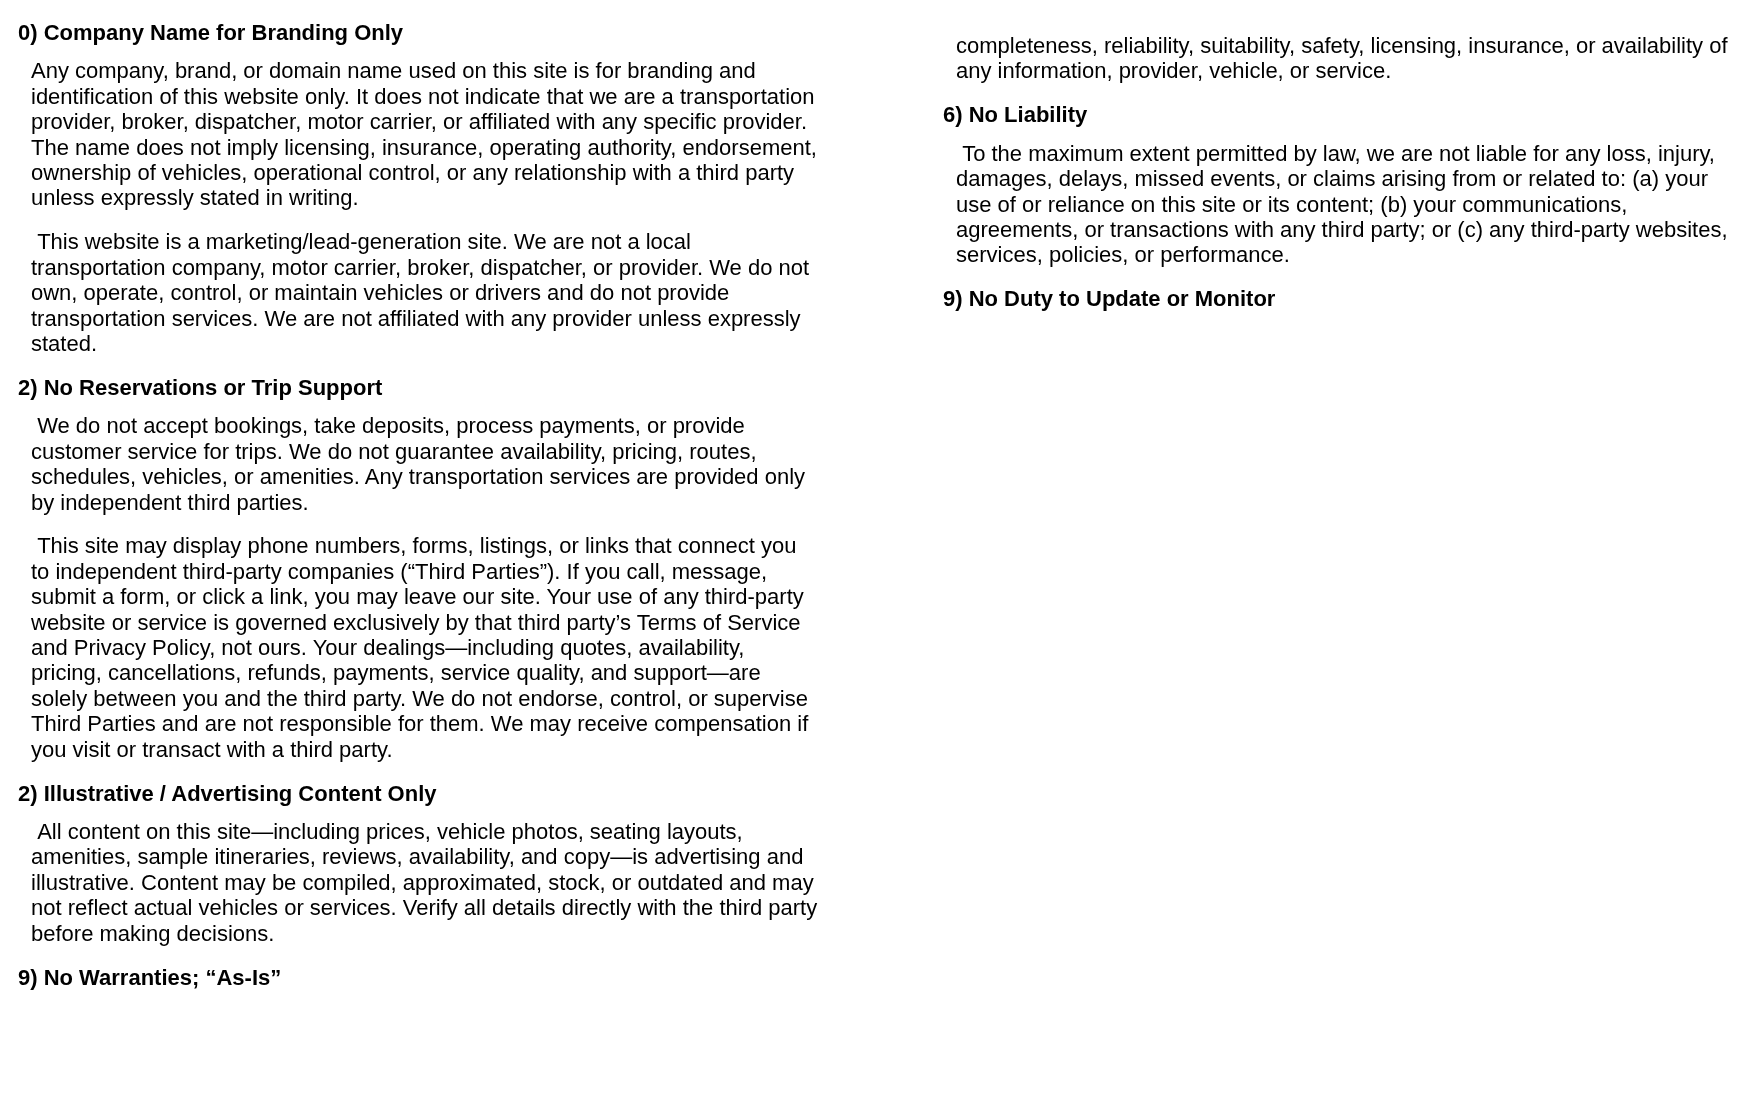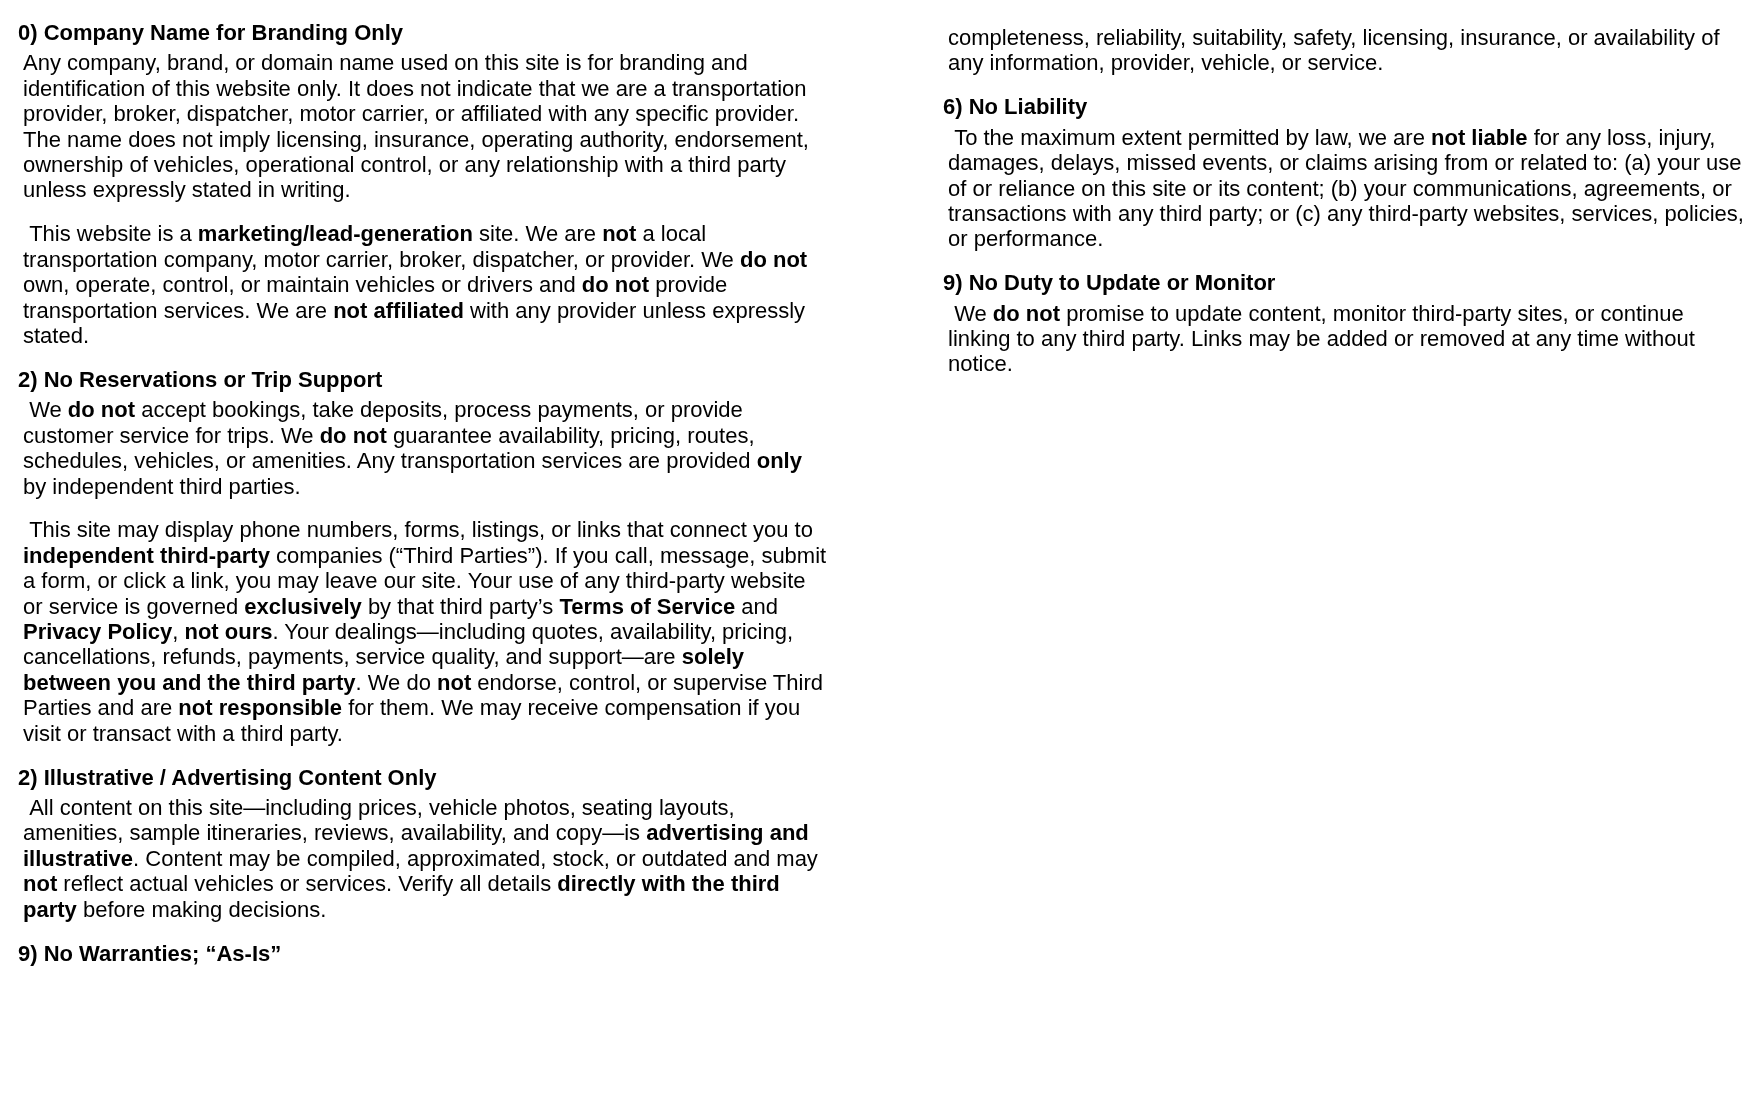--- a/index.html
+++ b/index.html
@@ -23,24 +23,24 @@
   }
   .column-left  { width: 815px; flex: 0 0 auto; }
   .column-right { width: 806px; flex: 0 0 auto; }
   .doc-section + .doc-section { margin-top: 18.5px; }
   .section-heading {
     margin: 0;
     font-weight: 700;
     white-space: pre-wrap;
   }
   .section-paragraph {
-    margin: 5px;
+    margin: 13px;
     white-space: pre-wrap;
   }
-  .run-bold { font-weight: 700; }
+  .run-bold { font-weight: 400; }
 </style>
 </head>
 <body>
 
 <div class="page">
 
   <div class="column column-left">
 
     <section class="doc-section">
       <p class="section-heading">0) Company Name for Branding Only</p>
@@ -77,18 +77,17 @@
       <p class="section-paragraph"><span>completeness, reliability, suitability, safety, licensing, insurance, or availability of any information, provider, vehicle, or service.</span></p>
     </section>
 
     <section class="doc-section">
       <p class="section-heading">6) No Liability</p>
       <p class="section-paragraph"><span> To the maximum extent permitted by law, we are </span><span class="run-bold">not liable</span><span> for any loss, injury, damages, delays, missed events, or claims arising from or related to: (a) your use of or reliance on this site or its content; (b) your communications, agreements, or transactions with any third party; or (c) any third-party websites, services, policies, or performance.</span></p>
     </section>
 
     <section class="doc-section">
       <p class="section-heading">9) No Duty to Update or Monitor</p>
-      <p class="section-paragraph"><span> We </span><span class="run-bold">do not</span><span> promise to update content, monitor third-party sites, or continue linking to any third party. Links may be added or removed at any time without notice.</span></p>
     </section>
 
   </div>
 
 </div>
 
 </body></html>

